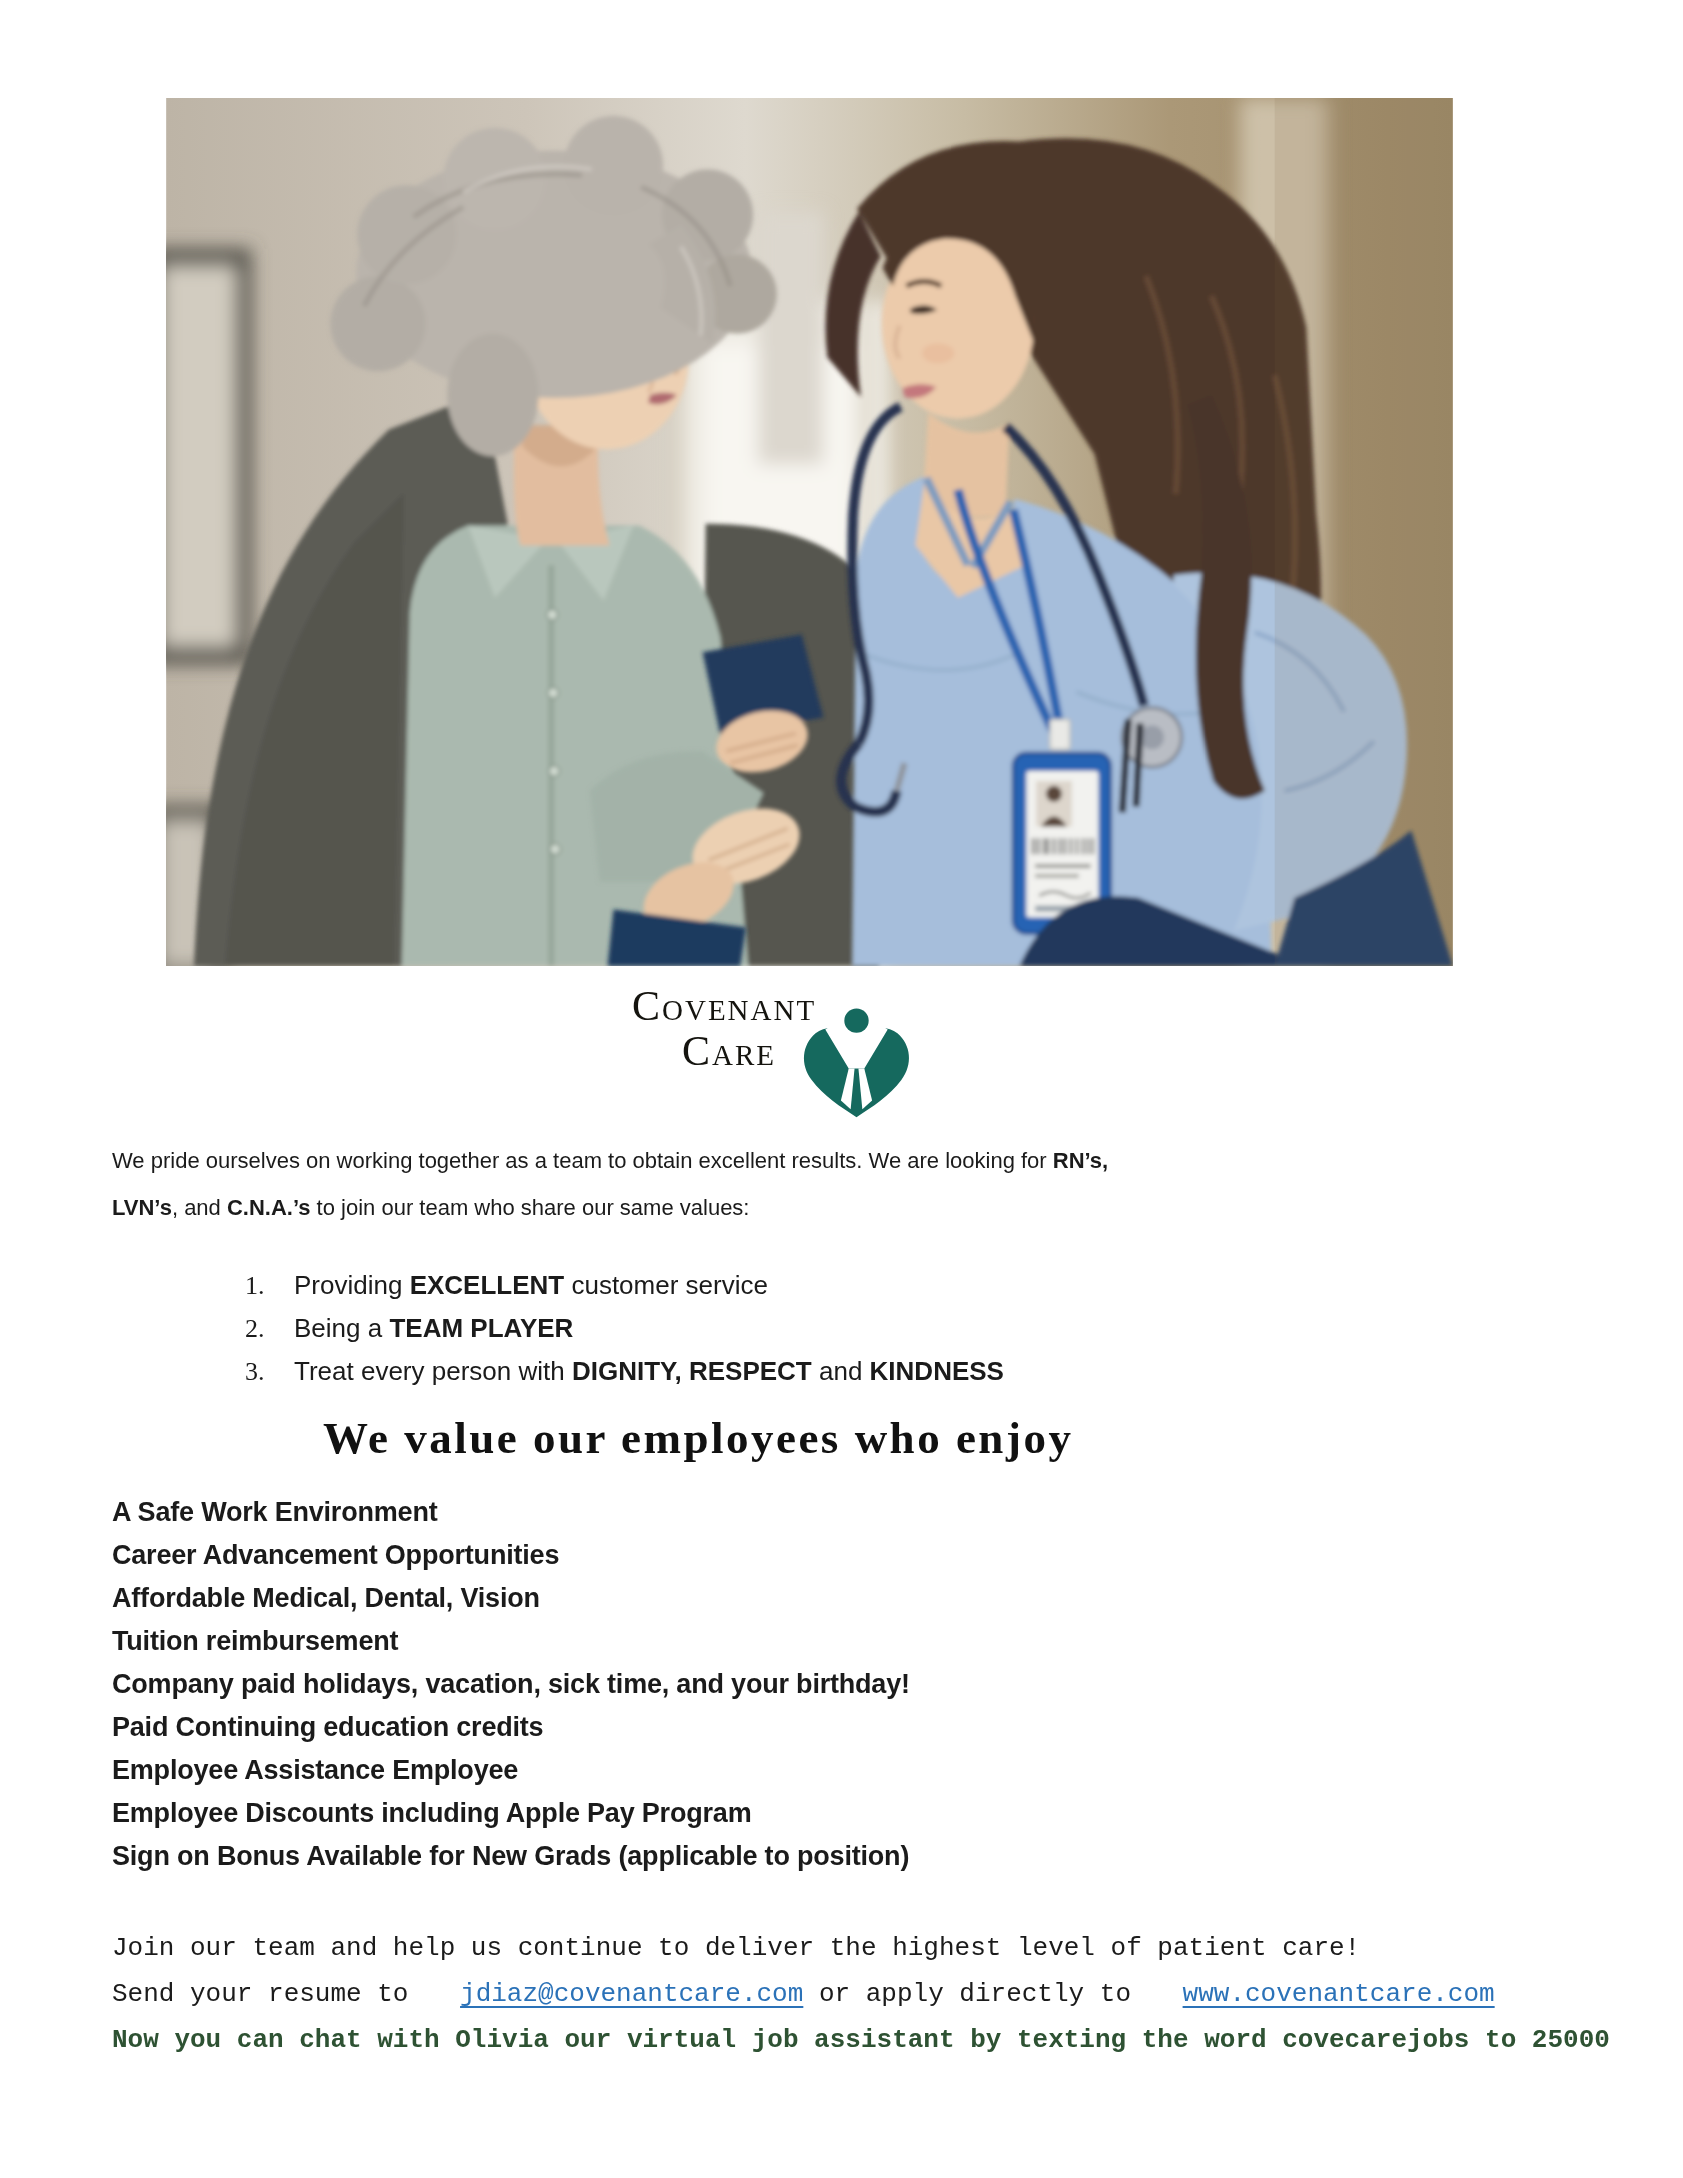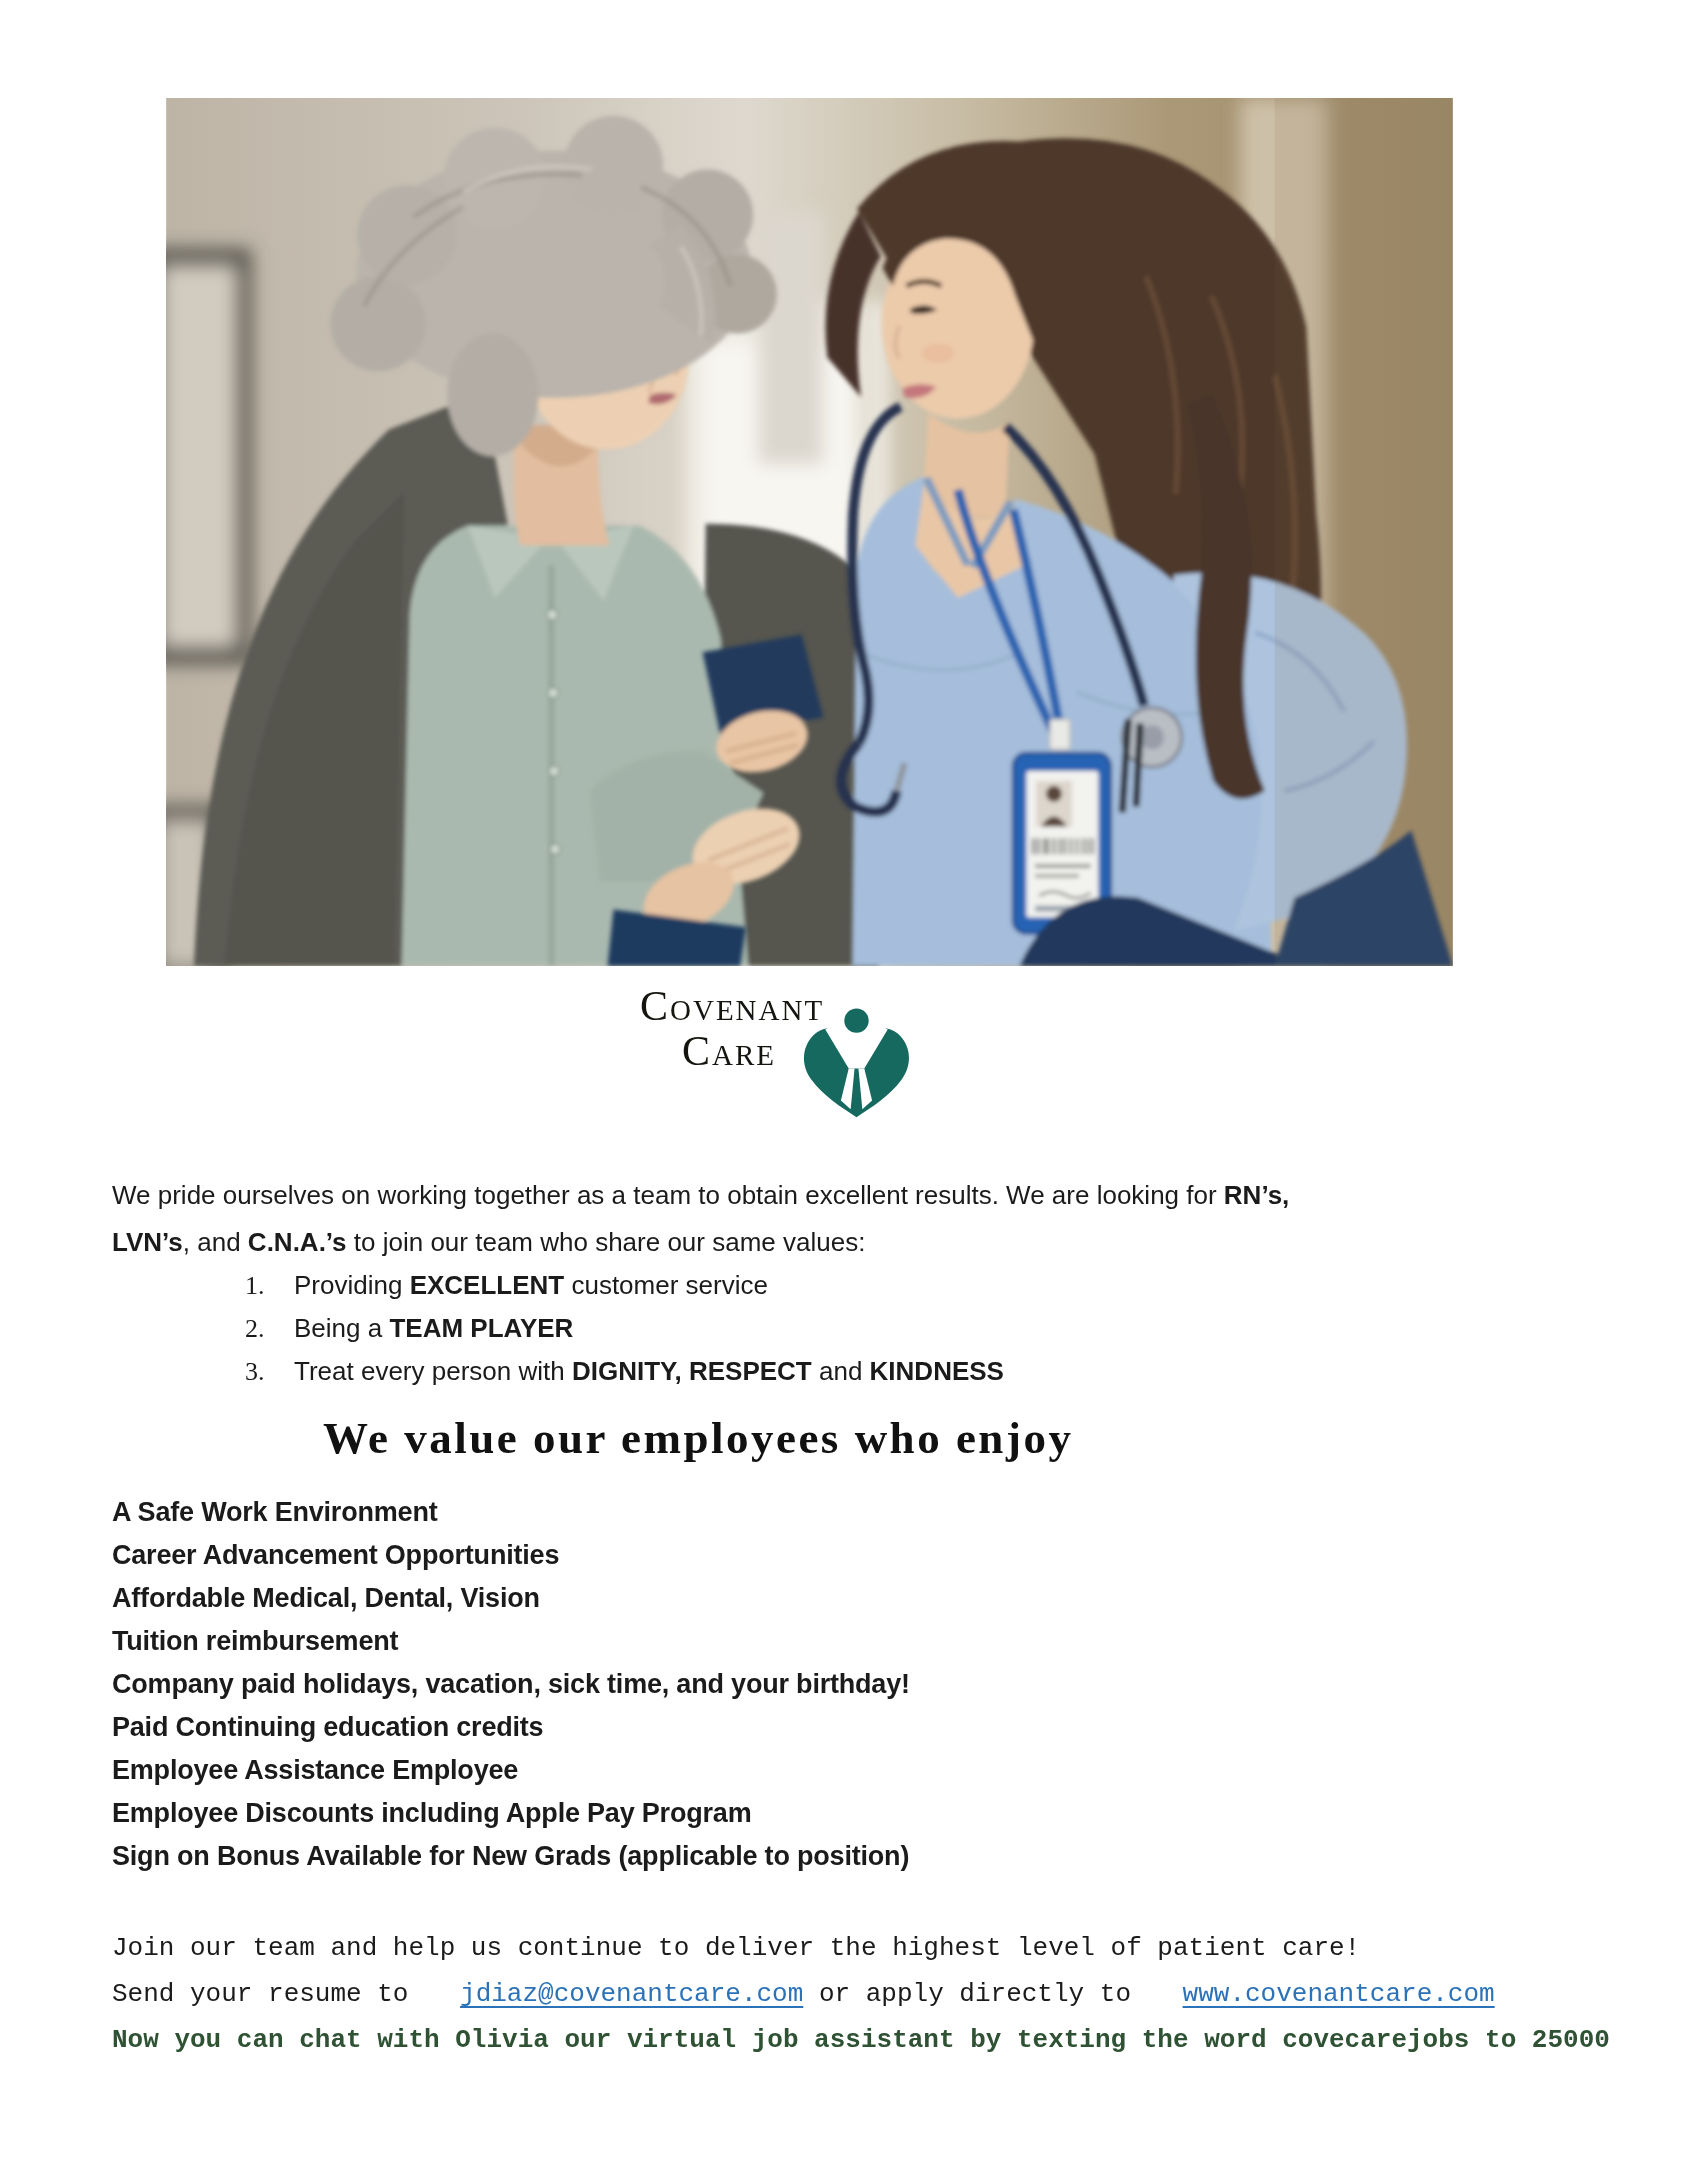--- a/index.html
+++ b/index.html
@@ -4,25 +4,25 @@
 <style>
   html,body{margin:0;padding:0;}
   body{width:1683px;height:2178px;background:#ffffff;position:relative;overflow:hidden;
        font-family:"Liberation Sans",sans-serif;color:#1b1b1b;}
   .abs{position:absolute;}
   
   .photo{left:166px;top:98px;width:1287px;height:868px;}
   .photo svg{display:block;width:1287px;height:868px;}
   
   .logo-text{left:632px;top:985px;font-family:"Liberation Serif",serif;color:#15140f;line-height:1;}
-  .logo-line1{font-variant:small-caps;font-size:42px;letter-spacing:2px;margin-left:8px;}
+  .logo-line1{font-variant:small-caps;font-size:42px;letter-spacing:2px;}
   .logo-line2{font-variant:small-caps;font-size:42px;letter-spacing:2px;margin-left:50px;margin-top:3px;}
   .heart{left:798px;top:1008px;}
   
-  .intro{left:112px;top:1172px;font-size:26px;line-height:47px;width:1465px;}
+  .intro{left:112px;top:1137px;font-size:22px;line-height:47px;width:1465px;}
   .intro b, .values b, .benefit{font-weight:700;}
   
   .values{left:245px;top:1270px;font-size:26px;}
   .value-row{display:flex;align-items:baseline;height:43px;}
   .value-num{font-family:"Liberation Serif",serif;width:49px;}
   
   .heading{left:307px;top:1412px;font-family:"Liberation Serif",serif;font-weight:700;
            font-size:45px;letter-spacing:2.5px;color:#111;margin-left:16px;}
   
   .benefits{left:112px;top:1491px;font-size:27px;line-height:43px;letter-spacing:-0.2px;}

